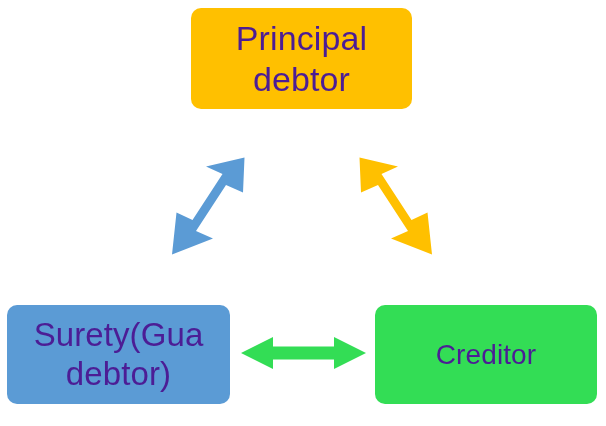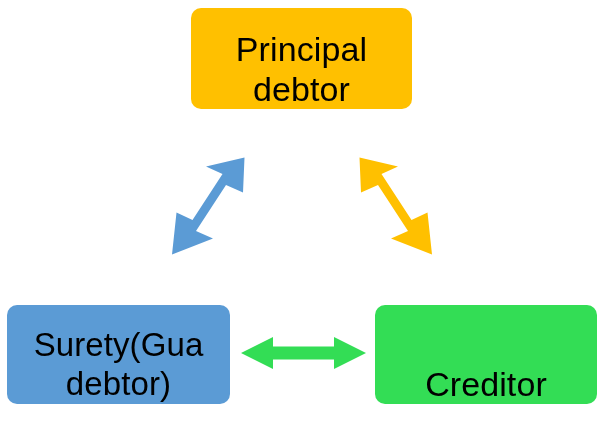--- a/index.html
+++ b/index.html
@@ -15,24 +15,24 @@
   }
   #diagram {
     position: relative;
     width: 606px;
     height: 426px;
   }
   .node {
     position: absolute;
     box-sizing: border-box;
     display: flex;
-    align-items: flex-end;
+    align-items: center;
     justify-content: center;
     border-radius: 10px;
-    color: #000000;
+    color: #4c1d95;
     text-align: center;
     line-height: 1.18;
     font-weight: 400;
     letter-spacing: 0.1px;
     white-space: pre-line;
     -webkit-font-smoothing: antialiased;
   }
   #node-principal-debtor {
     left: 191px;
     top: 8px;
@@ -48,21 +48,21 @@
     height: 99px;
     background: #5B9BD5;
     font-size: 33px;
   }
   #node-creditor {
     left: 375px;
     top: 305px;
     width: 222px;
     height: 99px;
     background: #33DD55;
-    font-size: 34px;
+    font-size: 28px;
   }
   .arrow-layer {
     position: absolute;
     left: 0;
     top: 0;
     width: 606px;
     height: 426px;
     pointer-events: none;
   }
   .arrow-layer .hit {

